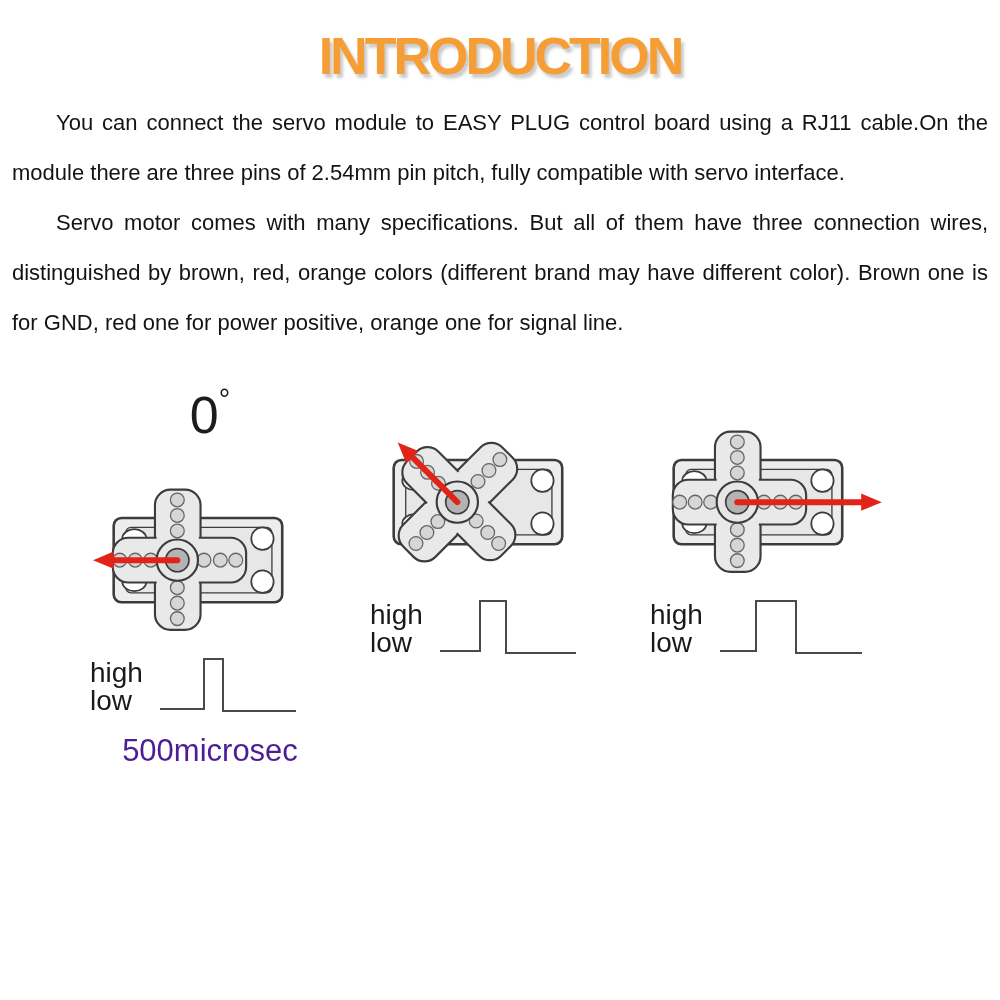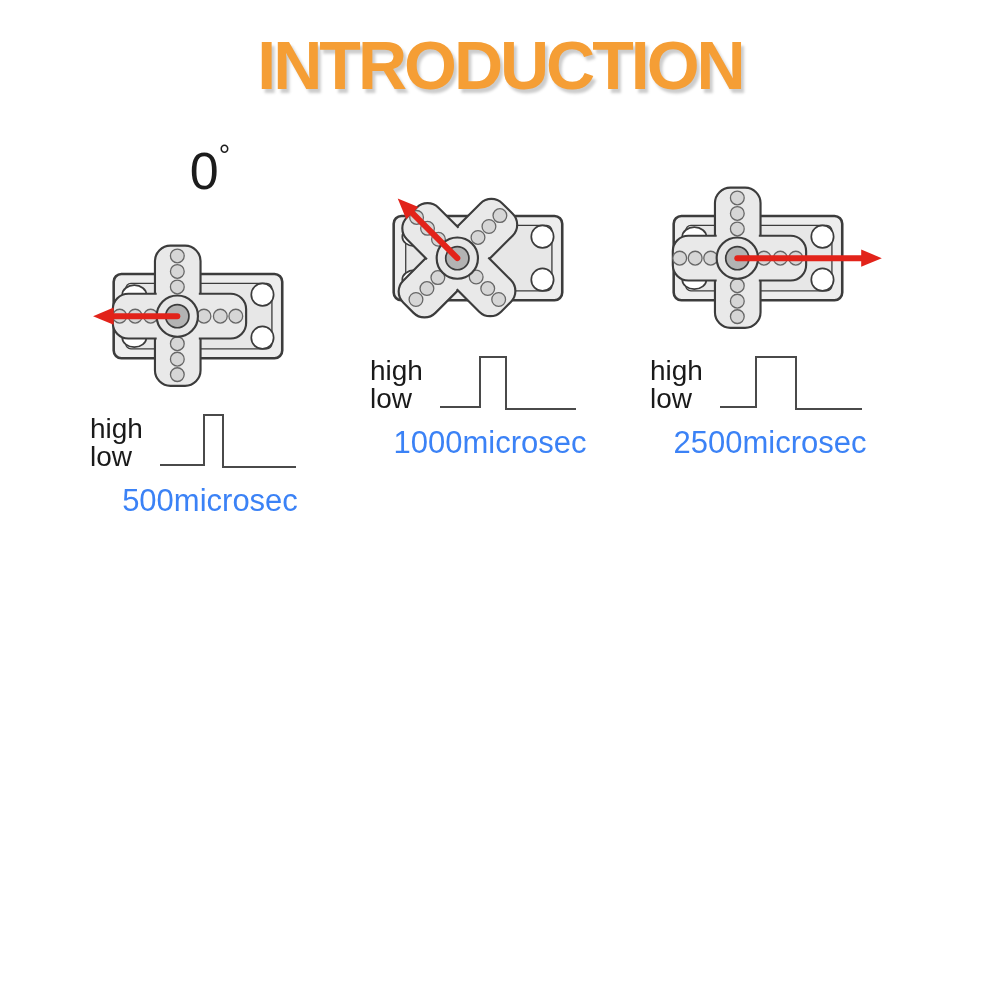--- a/index.html
+++ b/index.html
@@ -1,48 +1,50 @@
 <!DOCTYPE html>
 <html><head>
 <meta charset="utf-8">
 <style>
   html, body { margin:0; padding:0; }
   body {
     width:1000px; height:1000px; background:#ffffff; overflow:hidden;
     font-family:"Liberation Sans", sans-serif;
   }
   .title {
-    text-align:center; margin:26px 0 0 0; font-size:68px; font-weight:bold;
+    text-align:center; margin:26px 0 0 0; font-size:52px; font-weight:bold;
     letter-spacing:-3px; color:#F59E35; text-shadow:3px 4px 3px #cccccc;
   }
   .body-text { margin:12px 12px 0 12px; font-size:22px; line-height:50px; color:#141414; }
   .body-text p { margin:0; text-indent:44px; text-align:justify; }
   .figures { display:flex; margin:22px 0 0 70px; }
   .fig-col { width:280px; }
   .angle { text-align:center; font-size:52px; color:#1c1c1c; height:58px; line-height:58px; }
   .angle .deg { font-size:55%; vertical-align:24px; }
   svg.servo { display:block; width:258px; height:215px; margin:4px auto 0 auto; }
   .pwm { display:flex; padding-left:20px; height:78px; margin-top:2px; }
   .pwm-labels {
     display:flex; flex-direction:column; justify-content:center;
     font-size:28px; color:#1a1a1a; line-height:1; width:66px;
   }
   .pwm-labels .high { padding-top:2px; }
   .pwm-labels .low { padding-bottom:4px; }
   svg.wave { width:160px; height:78px; }
-  .caption { font-size:31px; color:#3b82f6; text-align:center; margin-top:0; }
+  .caption { font-size:31px; color:#4c1d95; text-align:center; margin-top:6px; }
 </style>
 </head>
 <body>
 
 <div>
 
   <h1 class="title">INTRODUCTION</h1>
 
   <div class="body-text">
+    <p>You can connect the servo module to EASY PLUG control board using a RJ11 cable.On the module there are three pins of 2.54mm pin pitch, fully compatible with servo interface.</p>
+    <p>Servo motor comes with many specifications. But all of them have three connection wires, distinguished by brown, red, orange colors (different brand may have different color). Brown one is for GND, red one for power positive, orange one for signal line.</p>
   </div>
 
   <div class="figures">
 
     <div class="fig-col">
       <div class="angle"><span>0</span><span class="deg">°</span></div>
       <svg class="servo" viewBox="0 0 300 250">
         <g>
           <rect x="38" y="100" width="196" height="98" rx="9" fill="#ededed" stroke="#3c3c3c" stroke-width="3"></rect>
           <rect x="52" y="111" width="170" height="76" rx="6" fill="#e7e7e7" stroke="#3c3c3c" stroke-width="1.5"></rect>
@@ -133,21 +135,20 @@
       </svg>
       <div class="pwm">
         <div class="pwm-labels">
           <span class="high">high</span>
           <span class="low">low</span>
         </div>
         <svg class="wave" viewBox="0 0 160 78">
           <polyline points="4,60 44,60 44,10 70,10 70,62 140,62" fill="none" stroke="#4a4a4a" stroke-width="2"></polyline>
         </svg>
       </div>
-      <div class="caption">1000microsec</div>
     </div>
 
     <div class="fig-col">
       <svg class="servo" viewBox="0 0 300 250">
         <g>
           <rect x="38" y="100" width="196" height="98" rx="9" fill="#ededed" stroke="#3c3c3c" stroke-width="3"></rect>
           <rect x="52" y="111" width="170" height="76" rx="6" fill="#e7e7e7" stroke="#3c3c3c" stroke-width="1.5"></rect>
           <ellipse cx="62" cy="124" rx="14" ry="11" fill="#ffffff" stroke="#3c3c3c" stroke-width="2"></ellipse>
           <ellipse cx="62" cy="174" rx="14" ry="11" fill="#ffffff" stroke="#3c3c3c" stroke-width="2"></ellipse>
           <circle cx="211" cy="124" r="13" fill="#ffffff" stroke="#3c3c3c" stroke-width="2"></circle>
@@ -184,17 +185,16 @@
       </svg>
       <div class="pwm">
         <div class="pwm-labels">
           <span class="high">high</span>
           <span class="low">low</span>
         </div>
         <svg class="wave" viewBox="0 0 160 78">
           <polyline points="4,60 40,60 40,10 80,10 80,62 146,62" fill="none" stroke="#4a4a4a" stroke-width="2"></polyline>
         </svg>
       </div>
-      <div class="caption">2500microsec</div>
     </div>
 
   </div>
 </div>
 
 </body></html>

